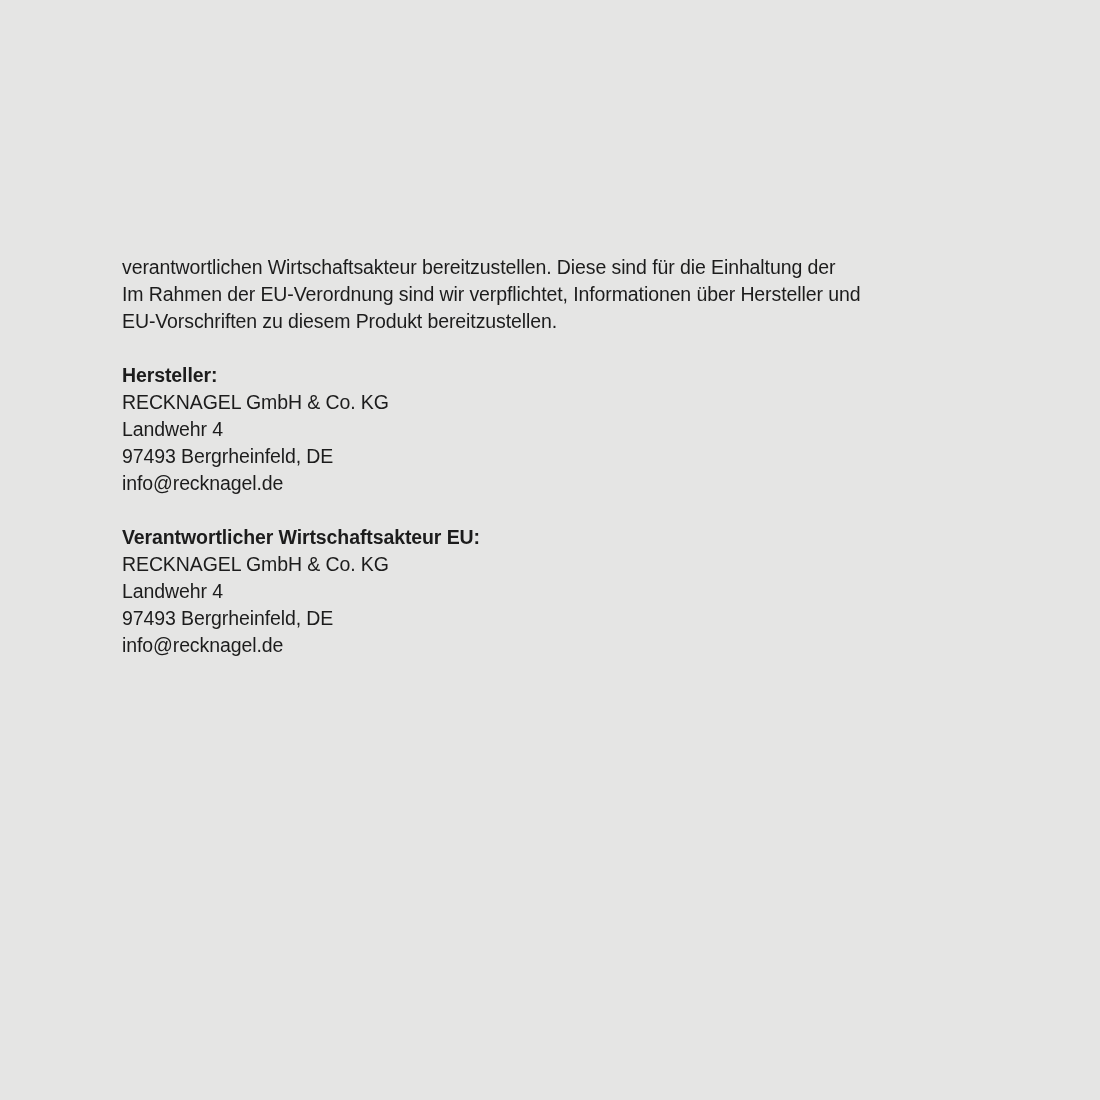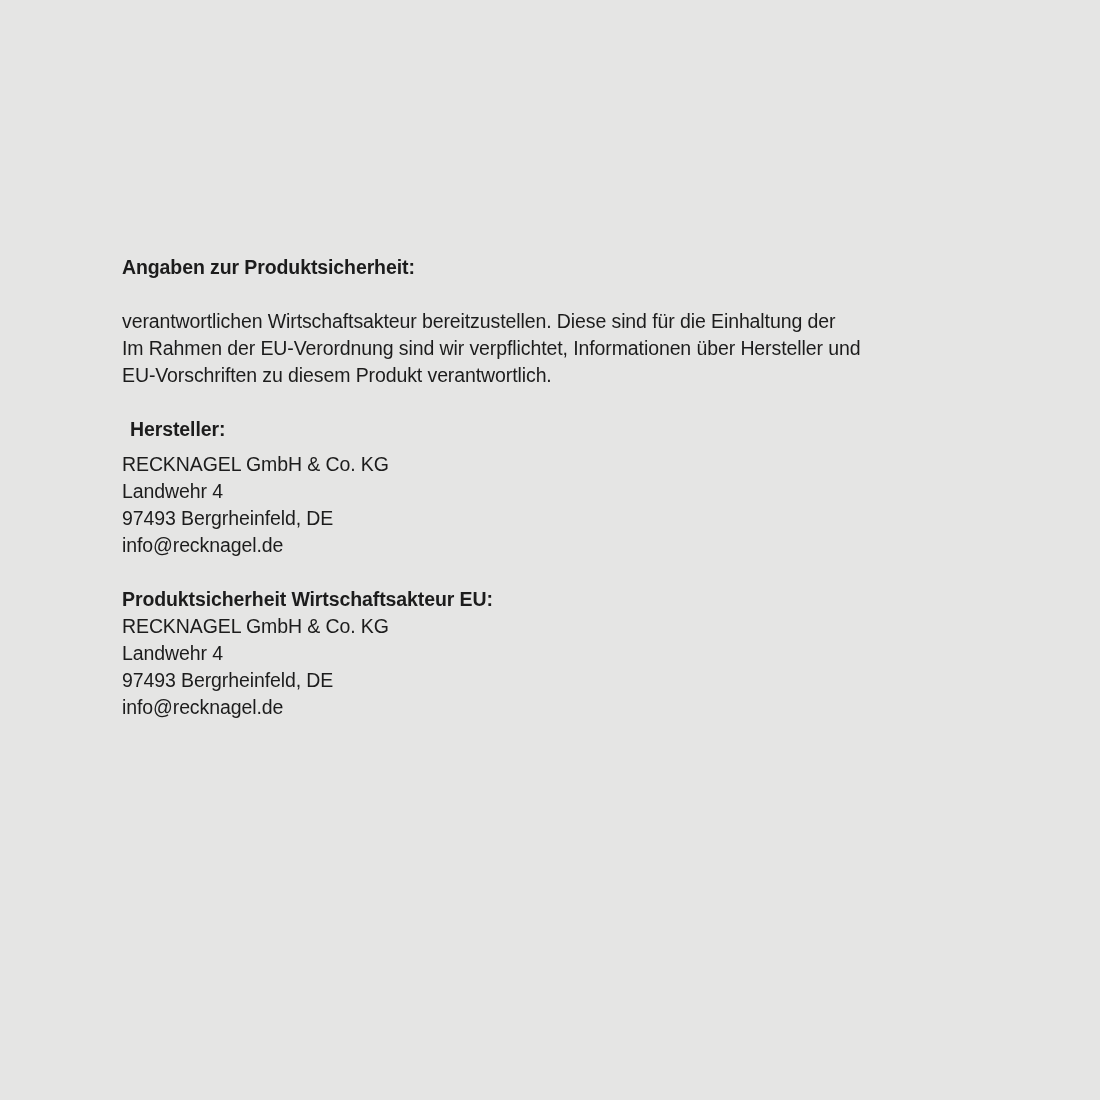--- a/index.html
+++ b/index.html
@@ -33,37 +33,36 @@
   }
   .line {
     white-space: nowrap;
   }
 </style>
 </head>
 <body>
 
 <div class="doc">
 
-  <div class="heading">Angaben zur Produktsicherheit:</div>
 
   <div class="block">
     <div class="line">verantwortlichen Wirtschaftsakteur bereitzustellen. Diese sind für die Einhaltung der</div>
     <div class="line">Im Rahmen der EU-Verordnung sind wir verpflichtet, Informationen über Hersteller und</div>
-    <div class="line">EU-Vorschriften zu diesem Produkt verantwortlich.</div>
+    <div class="line">EU-Vorschriften zu diesem Produkt bereitzustellen.</div>
   </div>
 
   <div class="block">
-    <div class="line heading" style="margin:8px;">Hersteller:</div>
+    <div class="line heading" style="margin:0;">Hersteller:</div>
     <div class="line">RECKNAGEL GmbH &amp; Co. KG</div>
     <div class="line">Landwehr 4</div>
     <div class="line">97493 Bergrheinfeld, DE</div>
     <div class="line">info@recknagel.de</div>
   </div>
 
   <div class="block">
-    <div class="line heading" style="margin:0;">Produktsicherheit Wirtschaftsakteur EU:</div>
+    <div class="line heading" style="margin:0;">Verantwortlicher Wirtschaftsakteur EU:</div>
     <div class="line">RECKNAGEL GmbH &amp; Co. KG</div>
     <div class="line">Landwehr 4</div>
     <div class="line">97493 Bergrheinfeld, DE</div>
     <div class="line">info@recknagel.de</div>
   </div>
 
 </div>
 
 </body></html>

